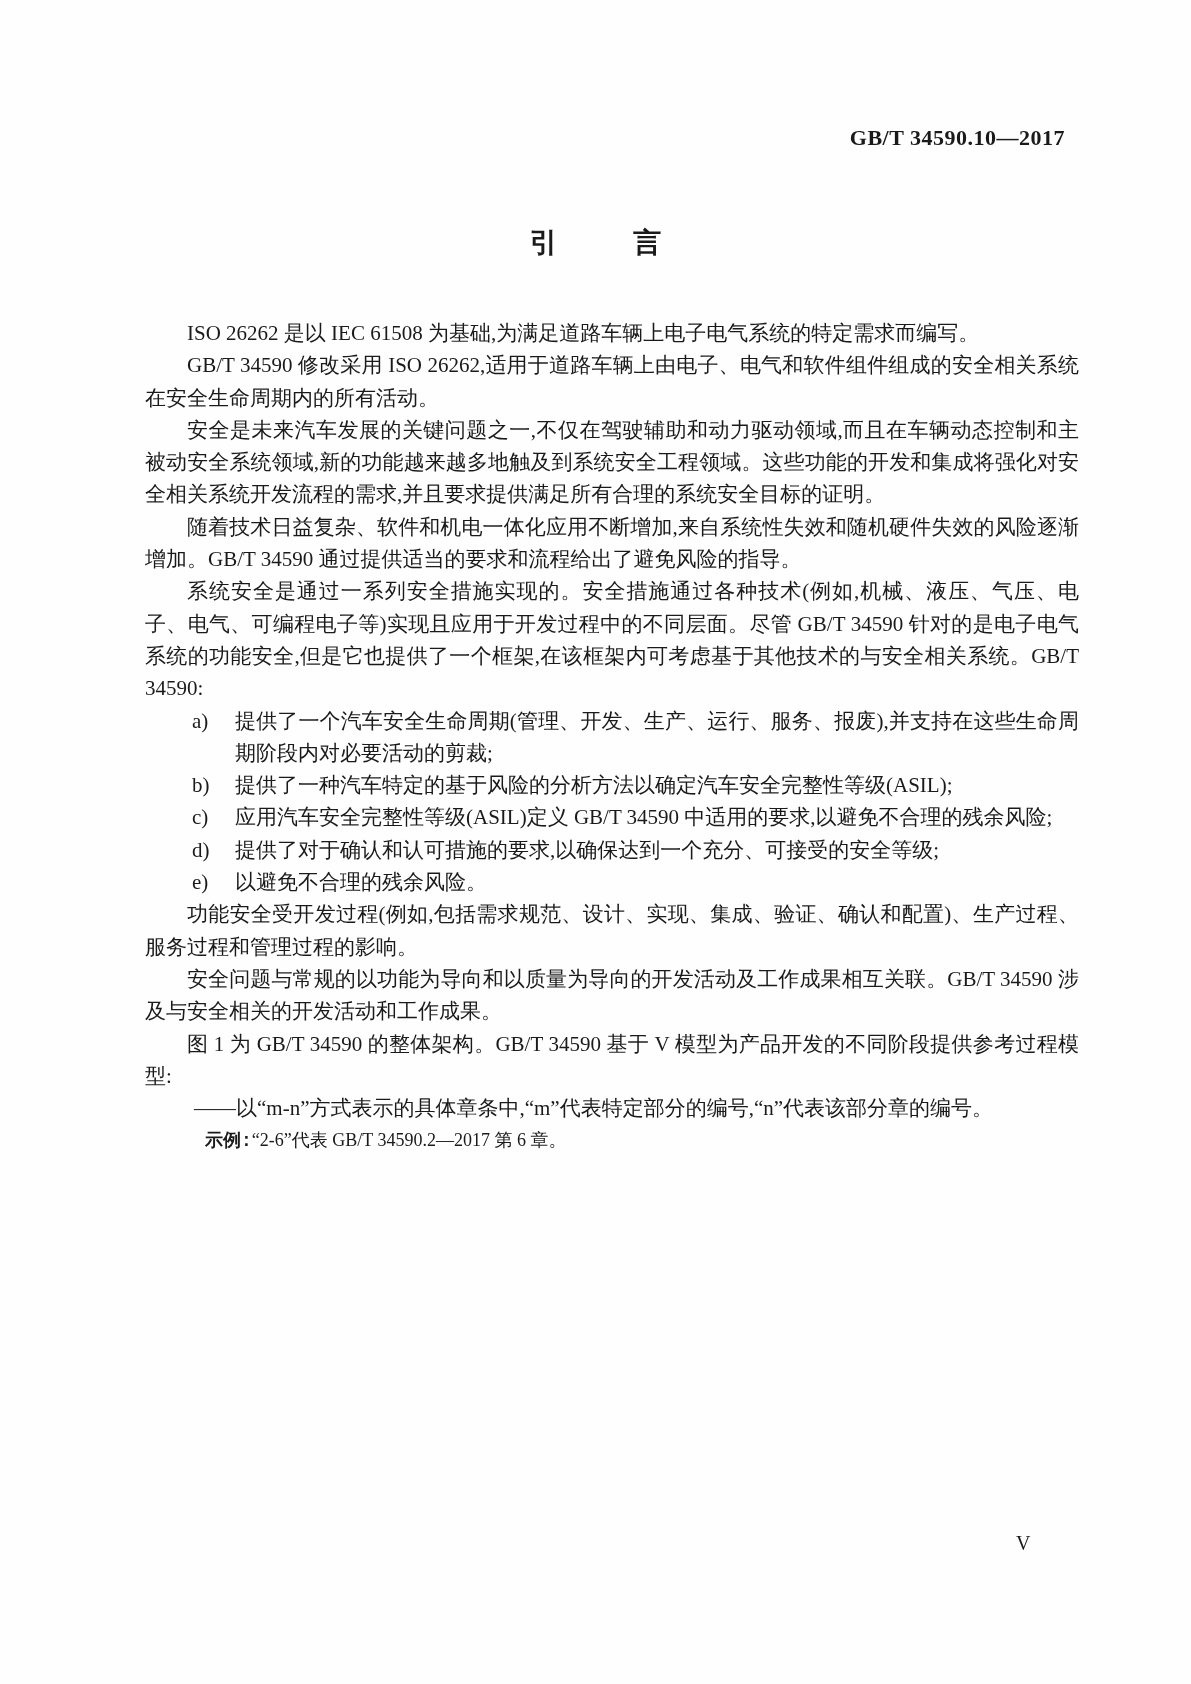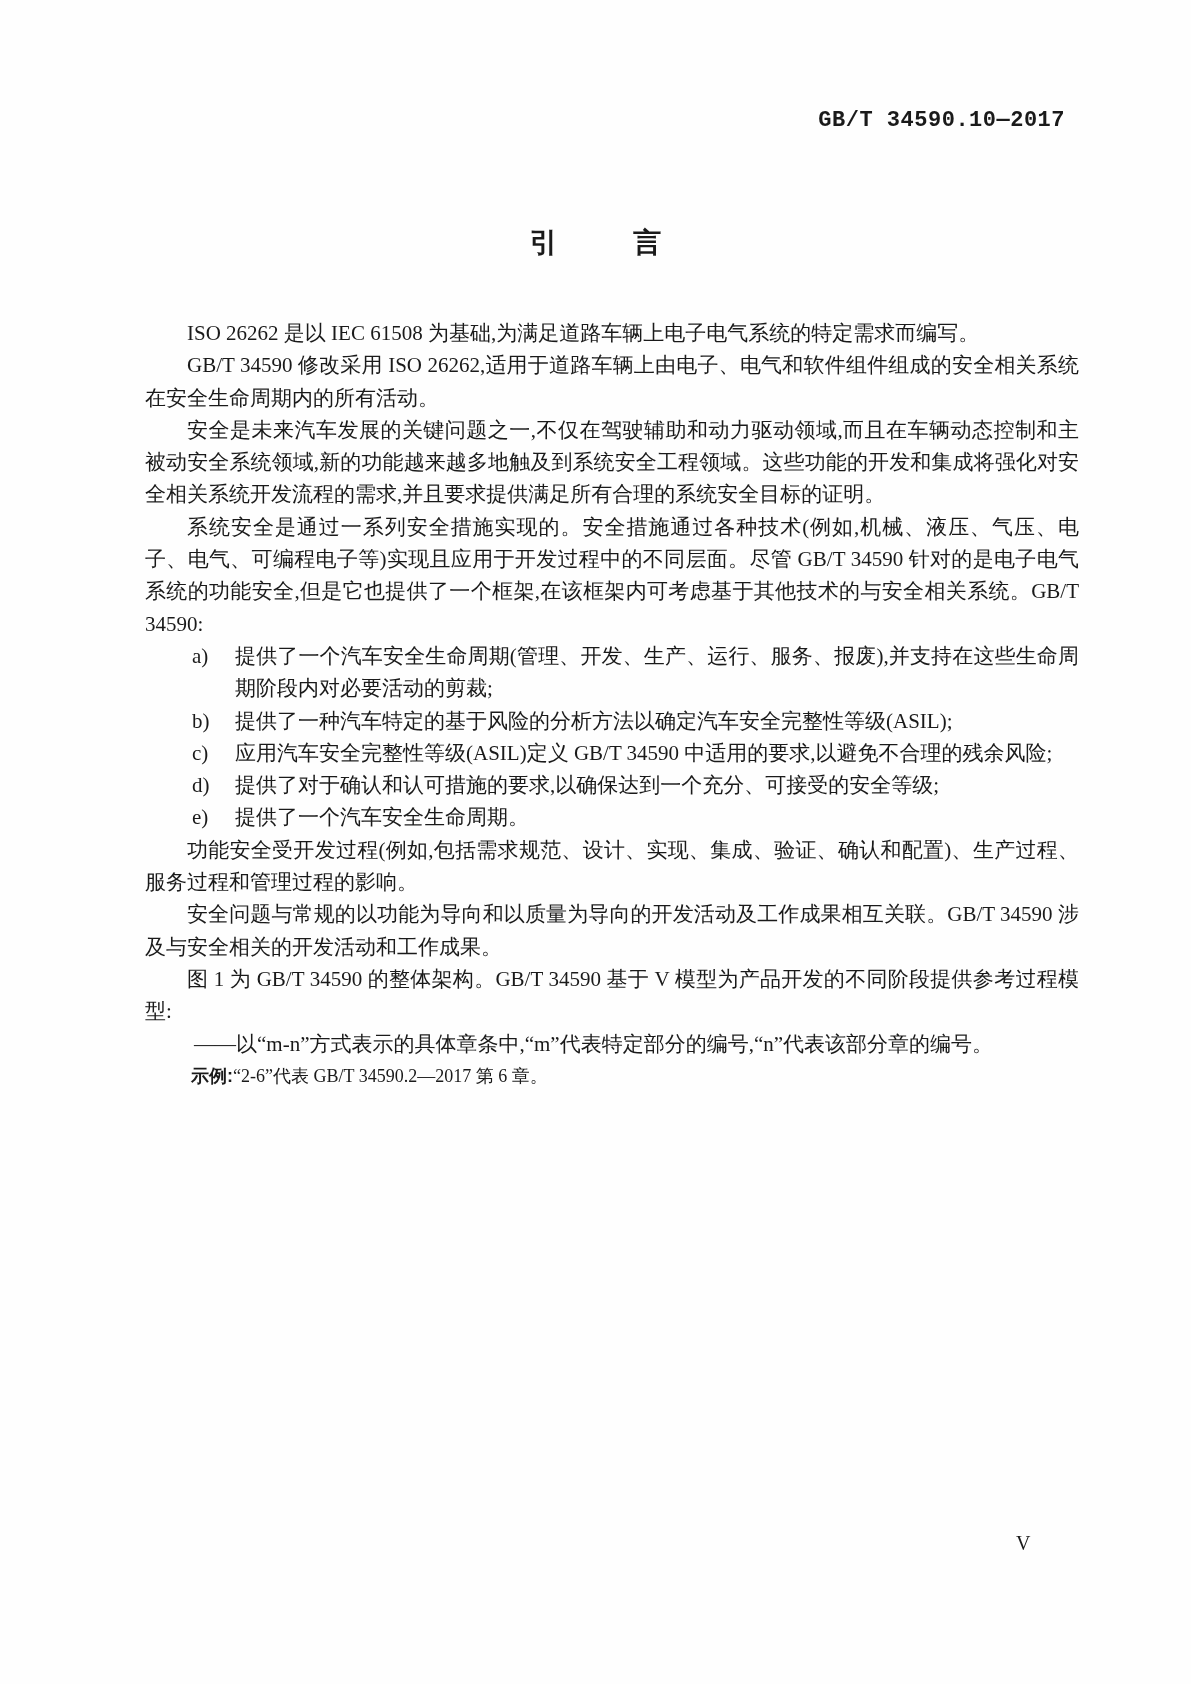--- a/index.html
+++ b/index.html
@@ -10,23 +10,23 @@
   .page {
     position: relative;
     width: 1191px;
     height: 1684px;
     background: #fefefe;
     color: #1a1a1a;
     overflow: hidden;
   }
   .page-header {
     position: absolute;
-    top: 108px;
+    top: 125px;
     right: 126px;
-    font-family: Liberation Mono, monospace;
+    font-family: Liberation Serif, serif;
     font-weight: 700;
     font-size: 22px;
     letter-spacing: 0.5px;
     white-space: nowrap;
   }
   .doc-title {
     position: absolute;
     top: 226px;
     left: 0;
     width: 100%;
@@ -73,22 +73,23 @@
     padding-left: 97px;
     text-indent: -48px;
   }
   .example-note {
     margin: 0;
     padding-left: 46px;
     font-size: 18px;
     line-height: 32.3px;
   }
   .example-label {
-    font-family: Liberation Sans, sans-serif;
+    font-family: Liberation Mono, monospace;
     font-weight: 700;
+    margin-left: 14px;
   }
   .page-number {
     position: absolute;
     left: 1016px;
     top: 1532px;
     font-family: "Liberation Serif", "DejaVu Serif", serif;
     font-size: 20px;
   }
 </style>
 </head>
@@ -100,20 +101,21 @@
 
   <div class="doc-title">
     <span class="title-text">引言</span>
   </div>
 
   <div class="body-text">
 
     <p class="para">ISO 26262 是以 IEC 61508 为基础,为满足道路车辆上电子电气系统的特定需求而编写。</p>
     <p class="para">GB/T 34590 修改采用 ISO 26262,适用于道路车辆上由电子、电气和软件组件组成的安全相关系统在安全生命周期内的所有活动。</p>
     <p class="para">安全是未来汽车发展的关键问题之一,不仅在驾驶辅助和动力驱动领域,而且在车辆动态控制和主被动安全系统领域,新的功能越来越多地触及到系统安全工程领域。这些功能的开发和集成将强化对安全相关系统开发流程的需求,并且要求提供满足所有合理的系统安全目标的证明。</p>
+    <p class="para">随着技术日益复杂、软件和机电一体化应用不断增加,来自系统性失效和随机硬件失效的风险逐渐增加。GB/T 34590 通过提供适当的要求和流程给出了避免风险的指导。</p>
     <p class="para">系统安全是通过一系列安全措施实现的。安全措施通过各种技术(例如,机械、液压、气压、电子、电气、可编程电子等)实现且应用于开发过程中的不同层面。尽管 GB/T 34590 针对的是电子电气系统的功能安全,但是它也提供了一个框架,在该框架内可考虑基于其他技术的与安全相关系统。GB/T 34590:</p>
 
     <div class="scope-list">
       <div class="list-item">
         <span class="marker">a)</span>
         <span>提供了一个汽车安全生命周期(管理、开发、生产、运行、服务、报废),并支持在这些生命周期阶段内对必要活动的剪裁;</span>
       </div>
       <div class="list-item">
         <span class="marker">b)</span>
         <span>提供了一种汽车特定的基于风险的分析方法以确定汽车安全完整性等级(ASIL);</span>
@@ -121,21 +123,21 @@
       <div class="list-item">
         <span class="marker">c)</span>
         <span>应用汽车安全完整性等级(ASIL)定义 GB/T 34590 中适用的要求,以避免不合理的残余风险;</span>
       </div>
       <div class="list-item">
         <span class="marker">d)</span>
         <span>提供了对于确认和认可措施的要求,以确保达到一个充分、可接受的安全等级;</span>
       </div>
       <div class="list-item">
         <span class="marker">e)</span>
-        <span>提供了一个汽车安全生命周期。</span>
+        <span>以避免不合理的残余风险。</span>
       </div>
     </div>
 
     <p class="para">功能安全受开发过程(例如,包括需求规范、设计、实现、集成、验证、确认和配置)、生产过程、服务过程和管理过程的影响。</p>
     <p class="para">安全问题与常规的以功能为导向和以质量为导向的开发活动及工作成果相互关联。GB/T 34590 涉及与安全相关的开发活动和工作成果。</p>
     <p class="para">图 1 为 GB/T 34590 的整体架构。GB/T 34590 基于 V 模型为产品开发的不同阶段提供参考过程模型:</p>
 
     <div class="dash-item">
       <span>——</span><span>以“m-n”方式表示的具体章条中,“m”代表特定部分的编号,“n”代表该部分章的编号。</span>
     </div>

